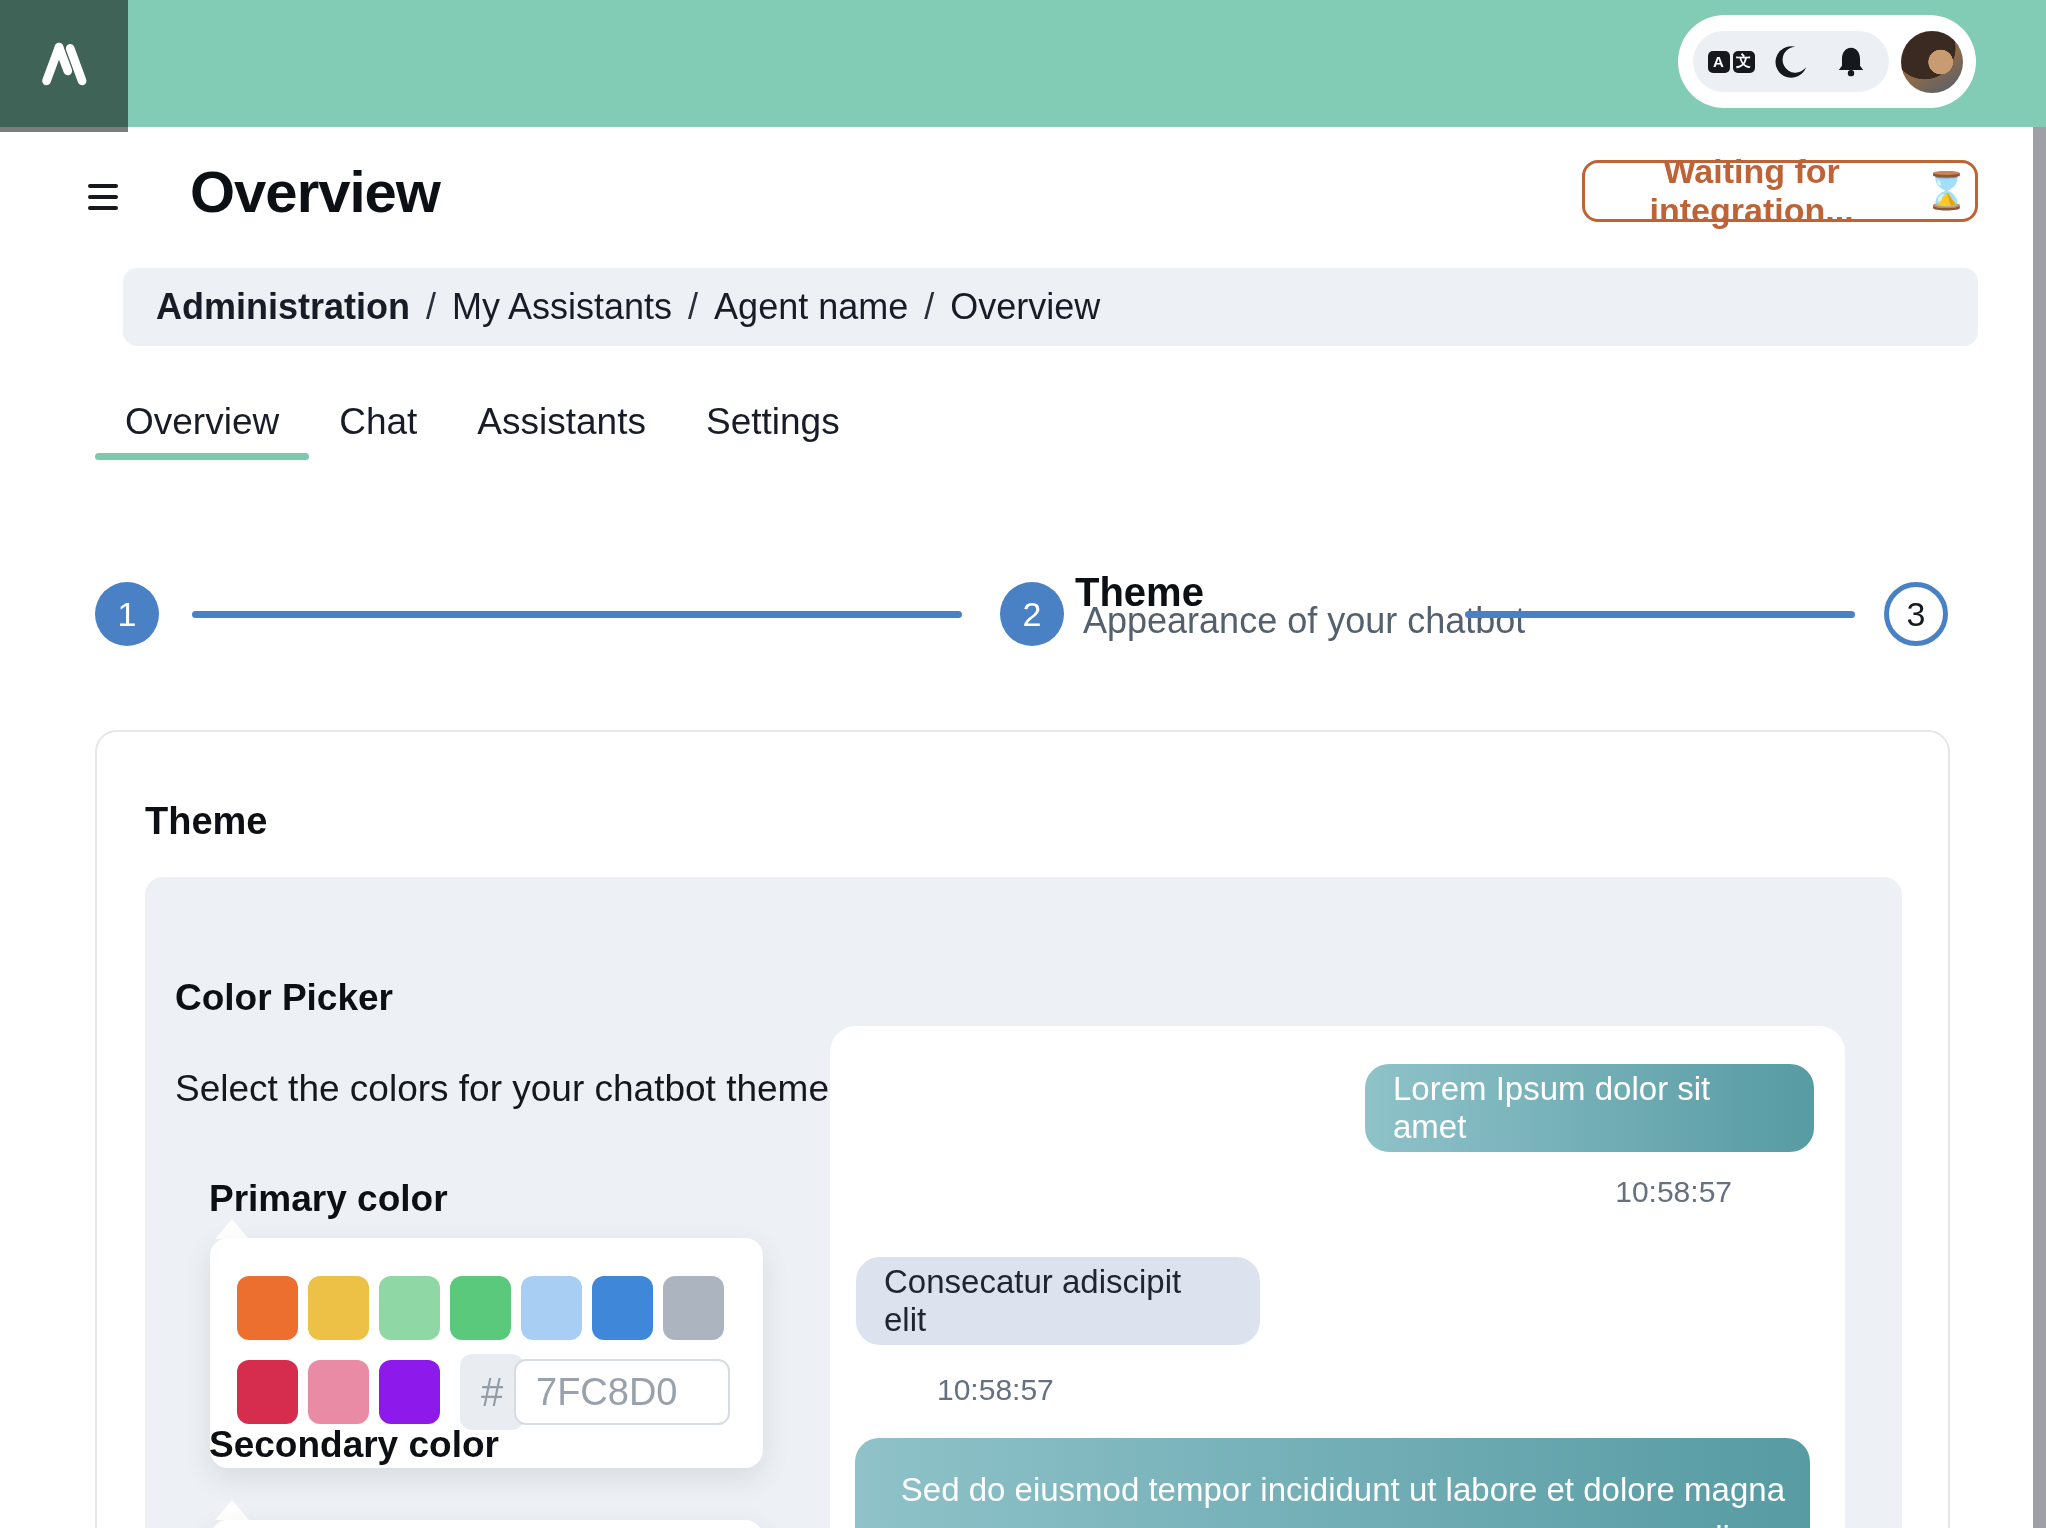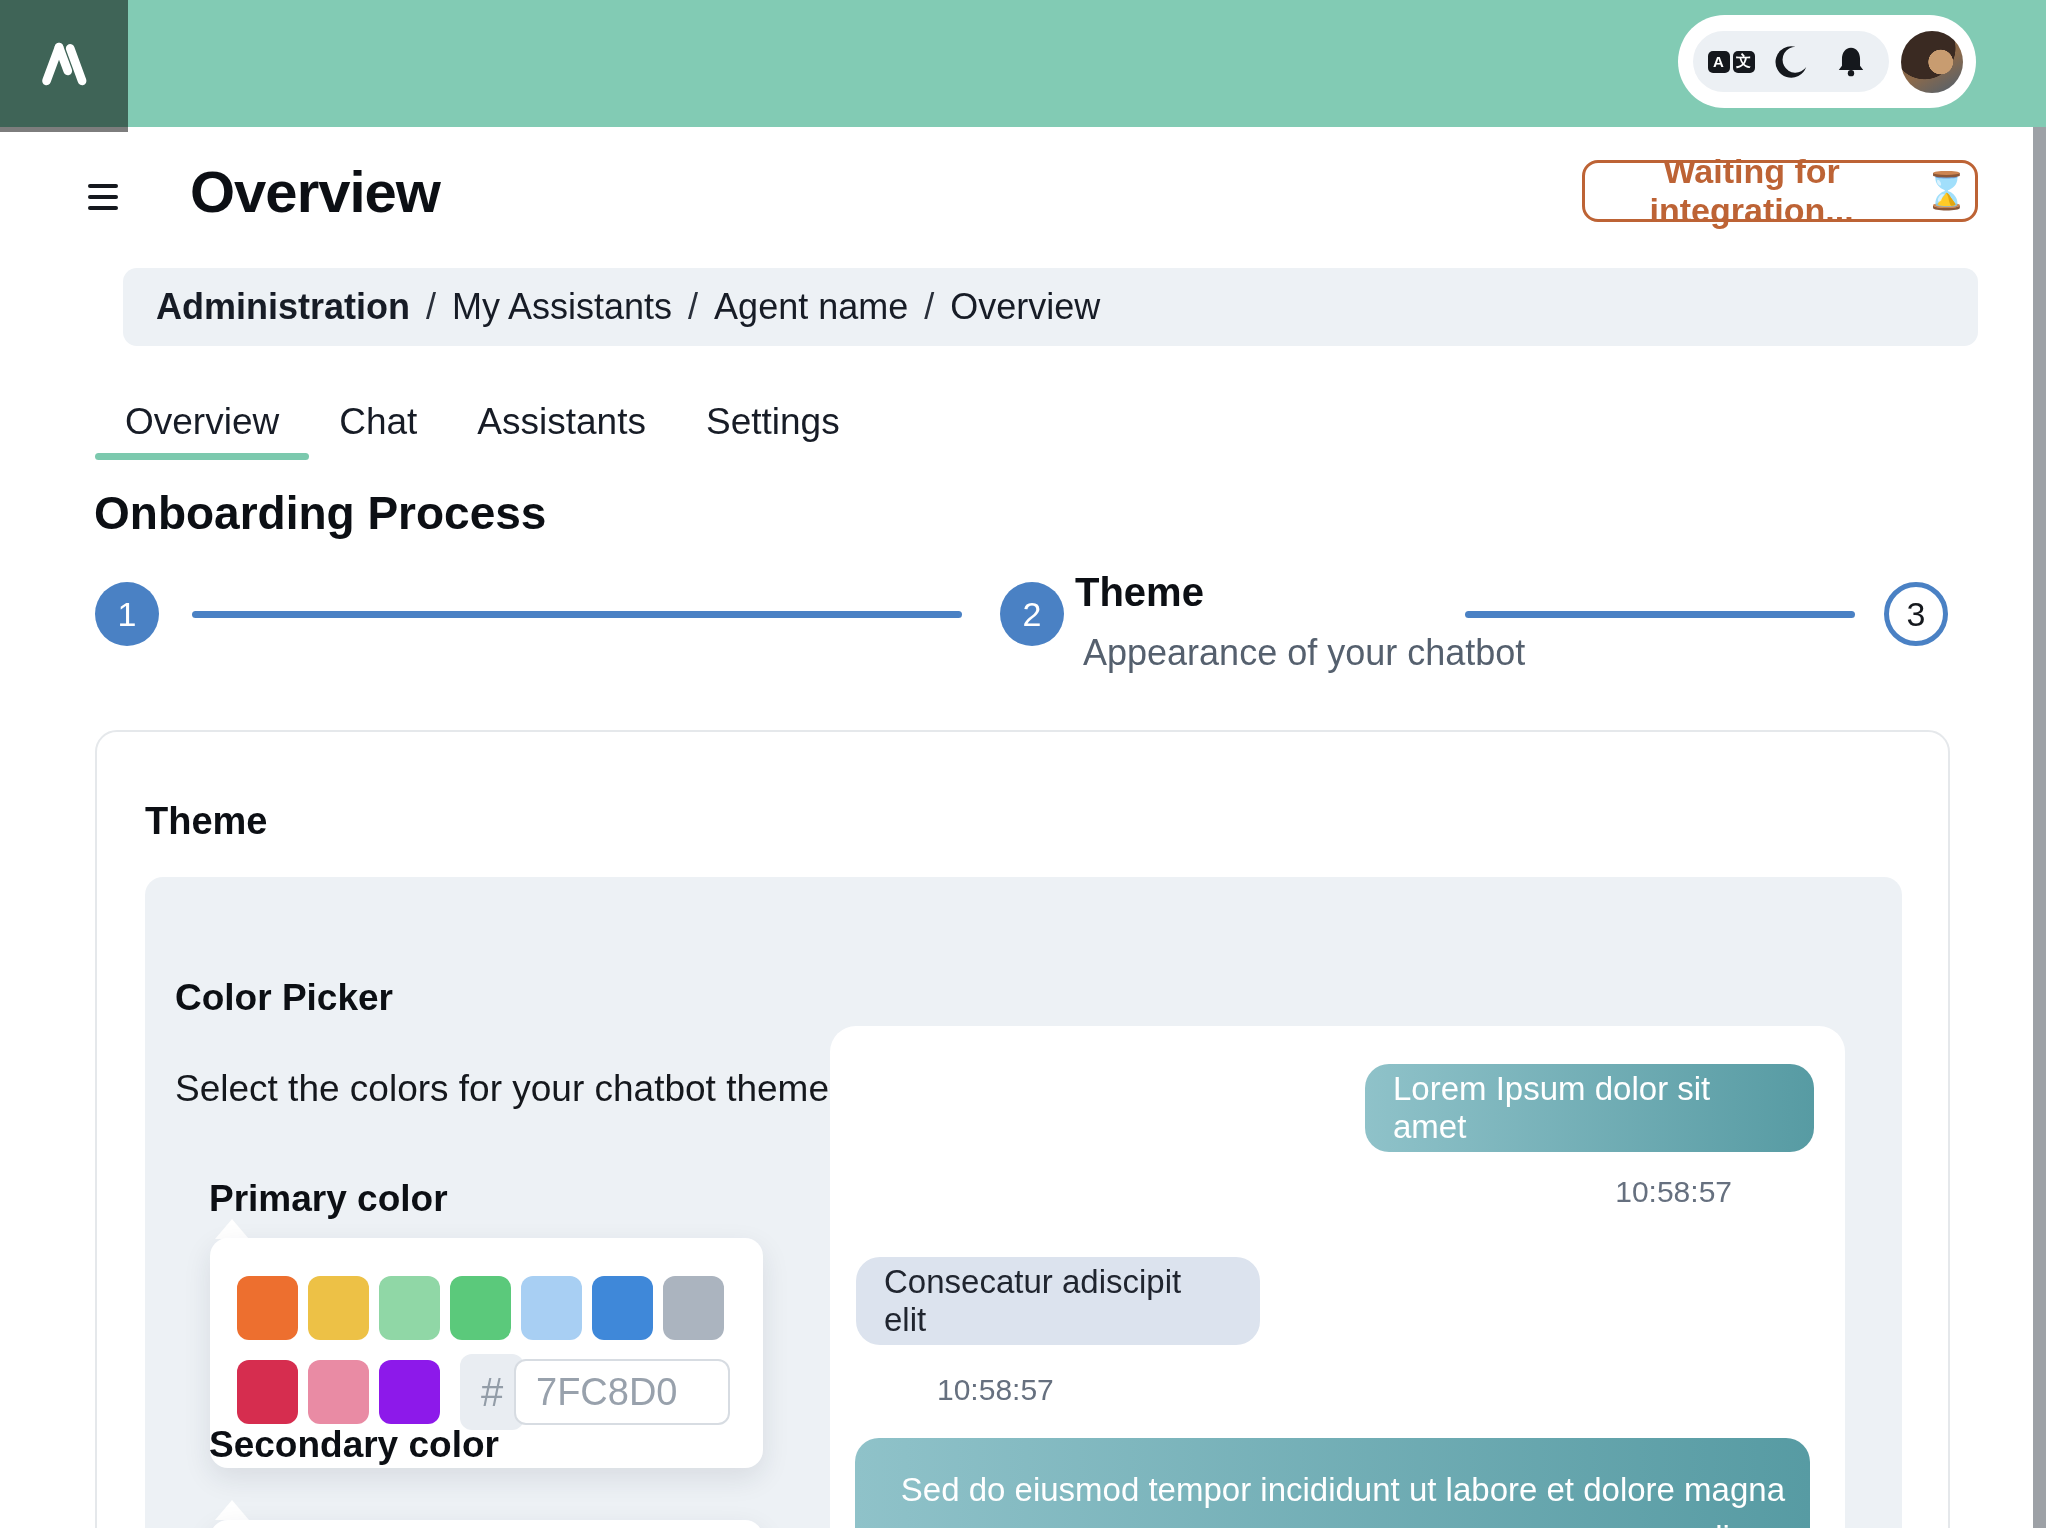--- a/index.html
+++ b/index.html
@@ -40,21 +40,21 @@
   .tab{position:relative;padding:0 30px;display:flex;align-items:center;font-size:37px;color:#171c26;cursor:pointer;}
   .tab .underline{display:none;}
   .tab.active .underline{display:block;position:absolute;left:0;bottom:0;width:100%;height:7px;border-radius:4px;background:var(--accent-green);}
 
   
   .onboarding-heading{position:absolute;left:94px;top:486px;margin:0;font-size:46px;font-weight:bold;color:#0c0f14;}
   .step-circle{position:absolute;top:582px;width:64px;height:64px;border-radius:50%;background:var(--step-blue);color:#fff;font-size:34px;display:flex;align-items:center;justify-content:center;box-sizing:border-box;}
   .step-circle.outlined{background:#fff;border:5px solid var(--step-blue);color:#15181d;}
   .step-line{position:absolute;top:611px;height:7px;border-radius:4px;background:var(--step-blue);}
   .step2-title{position:absolute;left:1075px;top:570px;margin:0;font-size:40px;font-weight:bold;color:#0c0f14;}
-  .step2-sub{position:absolute;left:1075px;top:624px;margin:8px;font-size:36px;color:#55606e;}
+  .step2-sub{position:absolute;left:1075px;top:592px;margin:8px;font-size:36px;color:#55606e;}
 
   
   .theme-card{position:absolute;left:95px;top:730px;width:1855px;height:860px;background:#fff;border:2px solid #e5e8eb;border-radius:22px;box-sizing:border-box;}
   .theme-card-title{position:absolute;left:145px;top:800px;margin:0;font-size:38px;font-weight:bold;color:#0c0f14;}
   .picker-panel{position:absolute;left:145px;top:877px;width:1757px;height:700px;background:var(--panel-gray);border-radius:18px;}
   .picker-title{position:absolute;left:175px;top:977px;margin:0;font-size:37px;font-weight:bold;color:#0c0f14;}
   .picker-desc{position:absolute;left:175px;top:1068px;margin:0;font-size:37px;color:#15181d;}
   .color-label{position:absolute;left:209px;margin:0;font-size:37px;font-weight:bold;color:#0c0f14;}
   .popup{position:absolute;left:210px;width:553px;background:#fff;border-radius:18px;box-shadow:0 10px 28px rgba(30,40,60,0.10);}
   .popup-arrow{position:absolute;width:0;height:0;border-left:17px solid transparent;border-right:17px solid transparent;border-bottom:20px solid #fff;}
@@ -153,21 +153,20 @@
     <div class="tab">
       <span>Assistants</span>
 
     </div>
     <div class="tab">
       <span>Settings</span>
 
     </div>
   </div>
 
-  <h2 class="onboarding-heading">Onboarding Process</h2>
   <div class="step-circle" style="left:95px;">1</div>
   <div class="step-line" style="left:192px;width:770px;"></div>
   <div class="step-circle" style="left:1000px;">2</div>
   <h3 class="step2-title">Theme</h3>
   <p class="step2-sub">Appearance of your chatbot</p>
   <div class="step-line" style="left:1465px;width:390px;"></div>
   <div class="step-circle outlined" style="left:1884px;">3</div>
 
   <div class="theme-card"></div>
   <h3 class="theme-card-title">Theme</h3>

